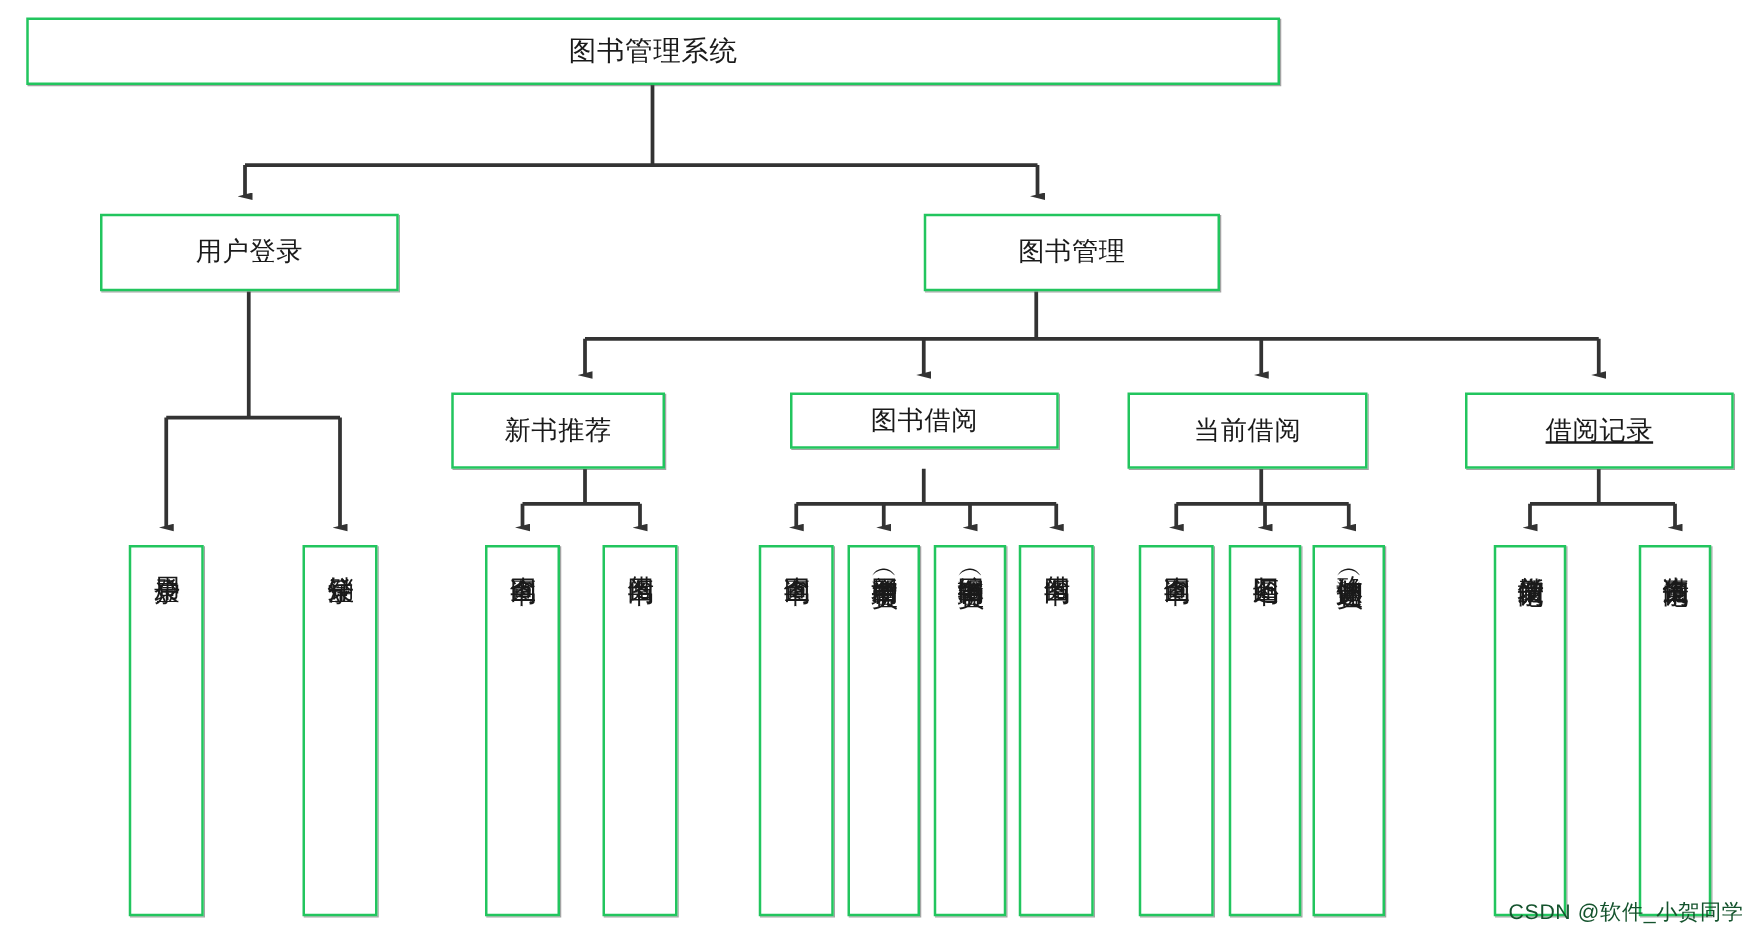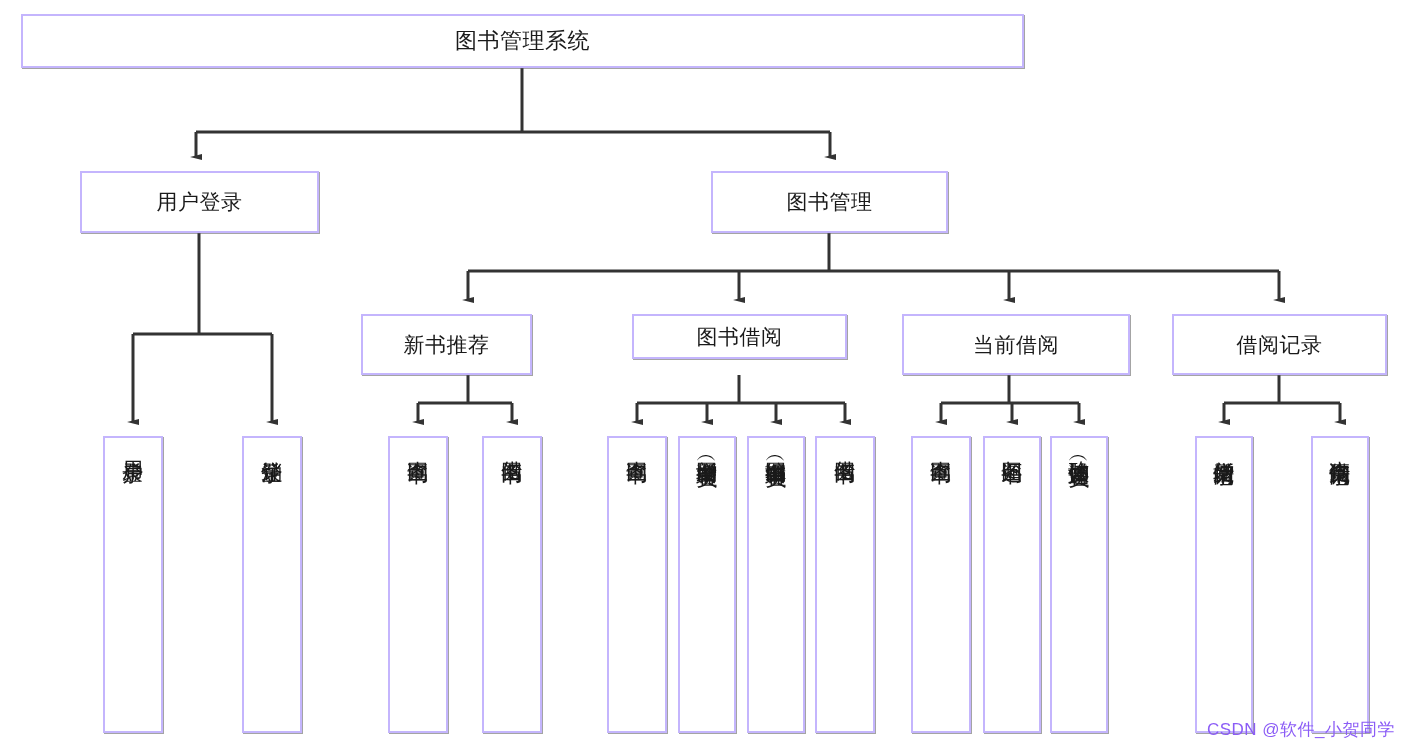--- a/index.html
+++ b/index.html
@@ -23,21 +23,21 @@
     left: 0;
     top: 0;
     width: 1405px;
     height: 747px;
     pointer-events: none;
   }
   .node {
     position: absolute;
     box-sizing: border-box;
     background: #ffffff;
-    border: 2px solid #c4b5fd;
+    border: 2px solid #22c55e;
     box-shadow: 1px 1px 0 0 rgba(90,90,90,0.55);
     display: flex;
     align-items: center;
     justify-content: center;
     color: #1a1a1a;
   }
   .node-h {
     font-size: 21px;
     letter-spacing: 0.5px;
     line-height: 1.2;
@@ -60,21 +60,21 @@
     letter-spacing: 1px;
     text-align: left;
     white-space: nowrap;
     color: #1a1a1a;
   }
   #watermark {
     position: absolute;
     right: 10px;
     bottom: 6px;
     font-size: 17px;
-    color: #8b5cf6;
+    color: #14532d;
     white-space: nowrap;
     letter-spacing: 0.5px;
   }
 </style>
 </head>
 <body>
 
 <div id="diagram-root">
 
   <svg id="edge-layer" viewBox="0 0 1405 747" width="1405" height="747" xmlns="http://www.w3.org/2000/svg">
@@ -127,34 +127,34 @@
     </g>
   </svg>
 
   <div class="node node-h node-root" style="left:21px; top:14px; width:1003px; height:54px;">
     <span>图书管理系统</span>
   </div>
 
   <div class="node node-h" style="left:80px; top:171px; width:239px; height:62px;">
     <span>用户登录</span>
   </div>
-  <div class="node node-h" style="left:711px; top:171px; width:237px; height:62px;">
+  <div class="node node-h" style="left:739px; top:171px; width:237px; height:62px;">
     <span>图书管理</span>
   </div>
 
   <div class="node node-h" style="left:361px; top:314px; width:171px; height:61px;">
     <span>新书推荐</span>
   </div>
   <div class="node node-h" style="left:632px; top:314px; width:215px; height:45px;">
     <span>图书借阅</span>
   </div>
-  <div class="node node-h" style="left:902px; top:314px; width:228px; height:61px;">
+  <div class="node node-h" style="left:902px; top:314px; width:192px; height:61px;">
     <span>当前借阅</span>
   </div>
-  <div class="node node-h" style="left:1172px; top:314px; width:215px; height:61px;">
+  <div class="node node-h" style="left:1172px; top:314px; width:215px; height:61px;text-decoration:underline;">
     <span>借阅记录</span>
   </div>
 
   <div class="node node-leaf" style="left:103px; top:436px; width:60px; height:297px;">
     <span class="vtext">用户登录</span>
   </div>
   <div class="node node-leaf" style="left:242px; top:436px; width:60px; height:297px;">
     <span class="vtext">注销登录</span>
   </div>
 

